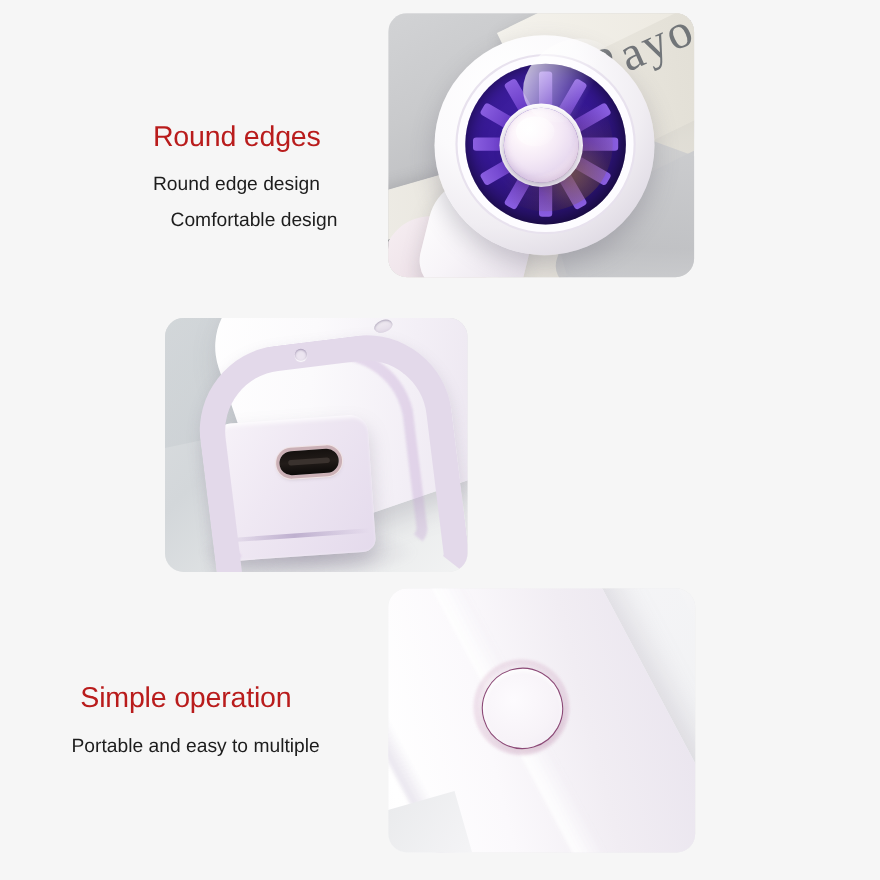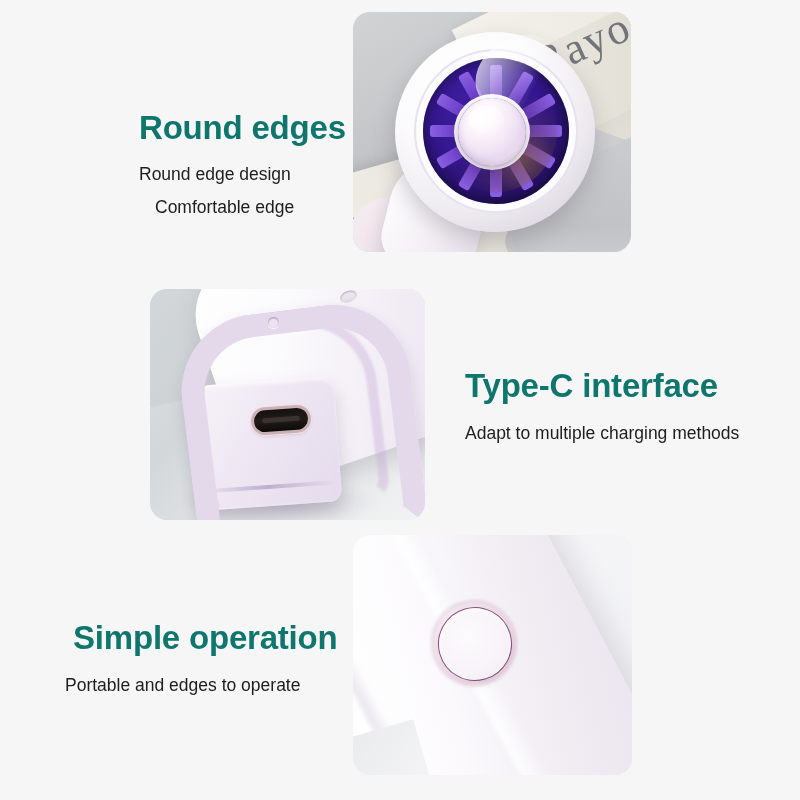--- a/index.html
+++ b/index.html
@@ -8,21 +8,21 @@
     background:#f6f6f6;
     font-family:"Liberation Sans","DejaVu Sans",sans-serif;
     overflow:hidden;position:relative;
     -webkit-font-smoothing:antialiased;
   }
   .page{position:relative;width:800px;height:800px;}
 
   
   .block{position:absolute;}
   .headline{
-    font-size:33px;font-weight:bold;color:#0f766e;
+    font-size:26px;font-weight:normal;color:#b91c1c;
     letter-spacing:-0.2px;line-height:1.1;white-space:nowrap;
   }
   .sub{
     font-size:17.5px;font-weight:normal;color:#1d1d1d;
     line-height:1.25;white-space:nowrap;
   }
   .sub + .sub{margin-top:11px;}
 
   
   .card{
@@ -285,51 +285,47 @@
         <div class="blade" style="transform: rotate(300deg);"></div>
         <div class="blade" style="transform: rotate(330deg);"></div>
       </div>
     <div class="c1-hub"></div>
     <div class="c1-gloss"></div>
   </div>
 
   <div class="block" style="left:139px;top:110px;">
     <div class="headline">Round edges</div>
     <div class="sub" style="margin-top:18px;">Round edge design</div>
-    <div class="sub" style="margin-left:16px;">Comfortable edge</div>
+    <div class="sub" style="margin-left:16px;">Comfortable design</div>
   </div>
 
   <div class="card" id="card2">
     <div class="c2-bg"></div>
     <div class="c2-table"></div>
     <div class="c2-barrel"></div>
     <div class="c2-barrel-dot"></div>
     <div class="c2-shadow"></div>
     <div class="c2-face"></div>
     <div class="c2-face-seam"></div>
     <div class="c2-loop-shade"></div>
     <div class="c2-loop"></div>
     <div class="c2-dot"></div>
     <div class="c2-port"></div>
   </div>
 
-  <div class="block" style="left:465px;top:368px;">
-    <div class="headline">Type-C interface</div>
-    <div class="sub" style="margin-top:19px;">Adapt to multiple charging methods</div>
-  </div>
 
   <div class="card" id="card3">
     <div class="c3-bg"></div>
     <div class="c3-farfield"></div>
     <div class="c3-body"></div>
     <div class="c3-edge2"></div>
     <div class="c3-edge"></div>
     <div class="c3-corner"></div>
     <div class="c3-btn-halo"></div>
     <div class="c3-btn"></div>
   </div>
 
   <div class="block" style="left:73px;top:620px;">
     <div class="headline">Simple operation</div>
-    <div class="sub" style="margin-top:19px;margin-left:-8px;">Portable and edges to operate</div>
+    <div class="sub" style="margin-top:19px;margin-left:-8px;">Portable and easy to multiple</div>
   </div>
 
 </div>
 
 </body></html>

